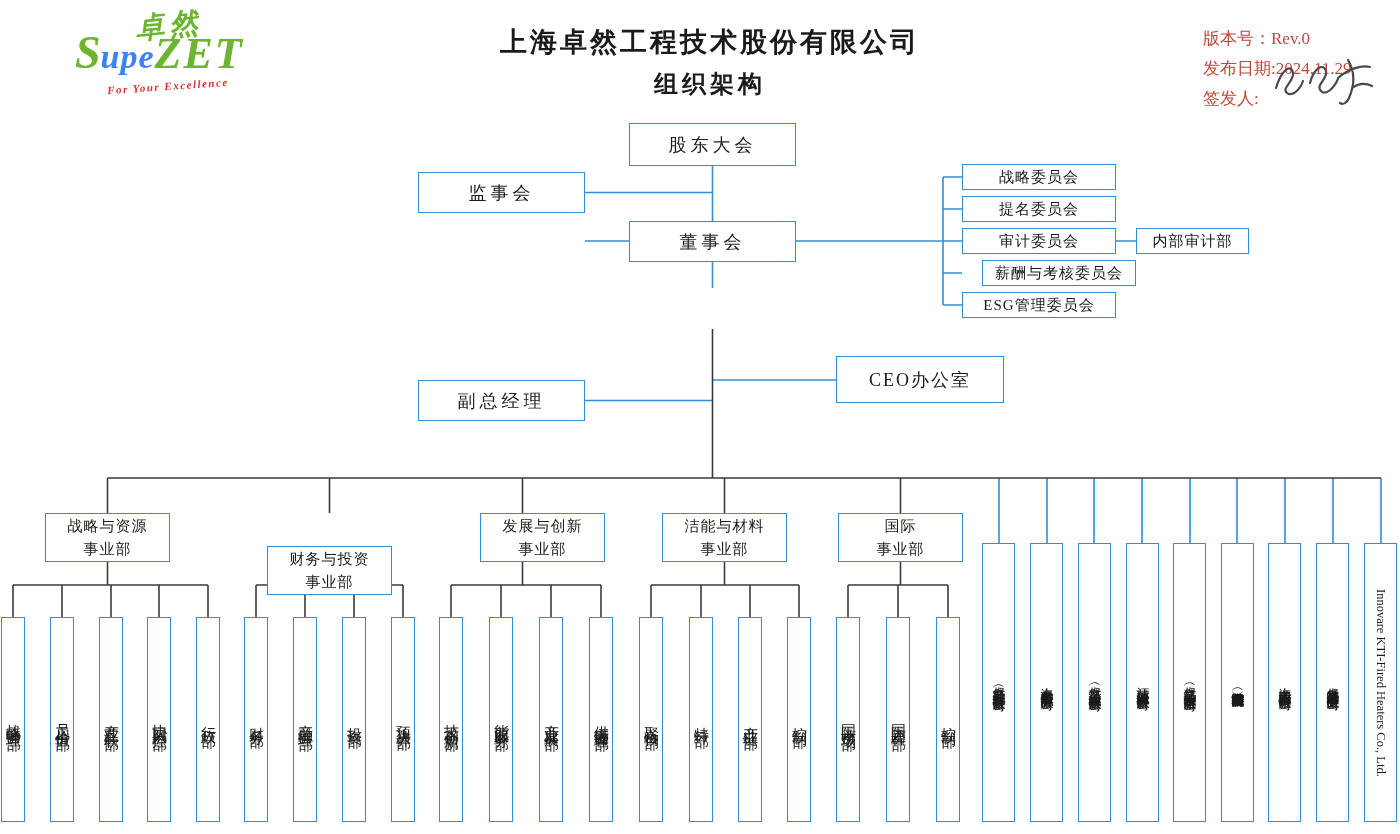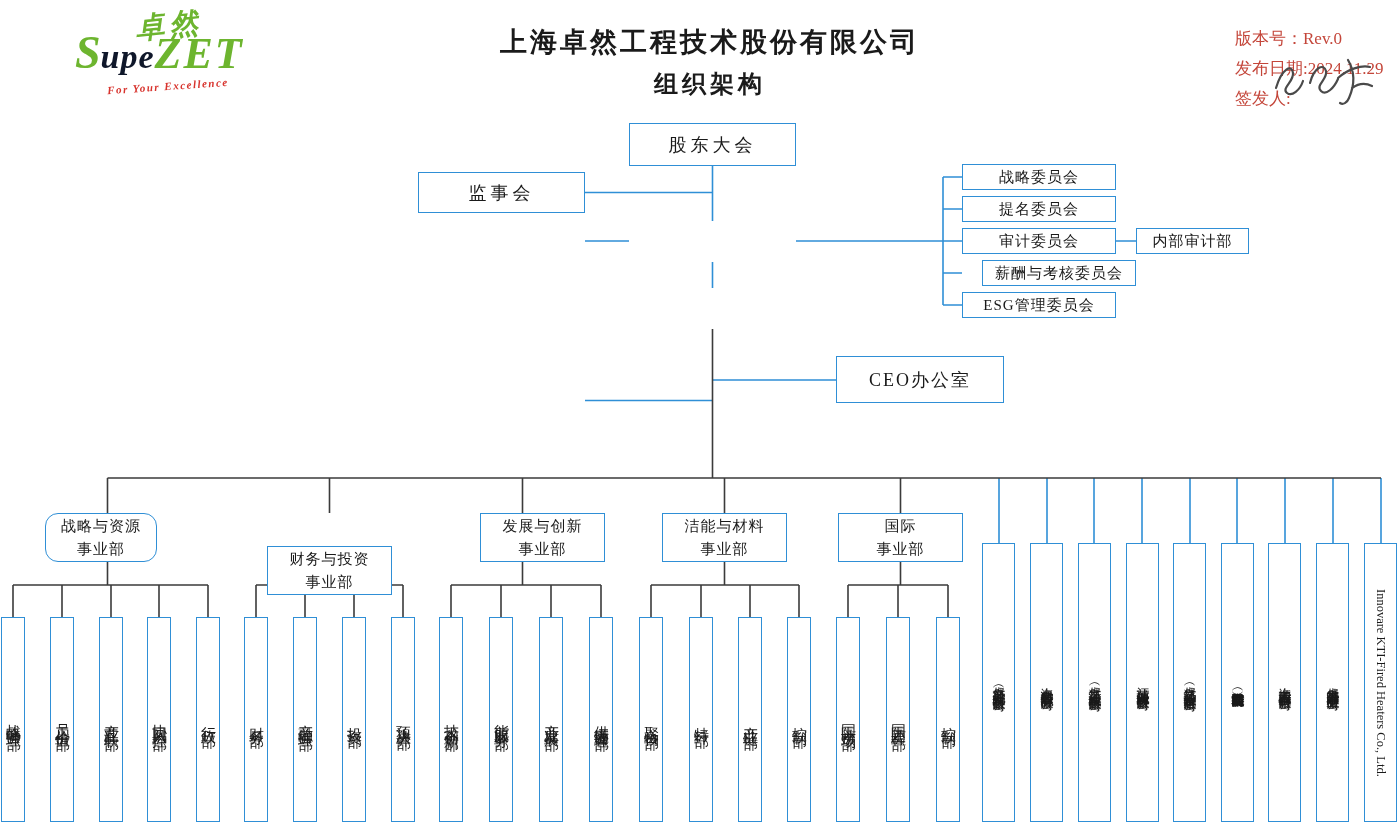--- a/index.html
+++ b/index.html
@@ -12,29 +12,29 @@
   *{margin:0;padding:0;box-sizing:border-box;}
   html,body{background:#ffffff;}
   body{font-family:"Liberation Serif","DejaVu Serif",serif;color:var(--ink);}
   .canvas{position:relative;width:1400px;height:834px;background:#ffffff;overflow:hidden;}
 
   
   .logo{position:absolute;left:75px;top:6px;width:210px;height:92px;}
   .logo-cn{position:absolute;left:60px;top:0px;font-size:29px;font-weight:bold;color:var(--green);letter-spacing:5px;transform:rotate(-6deg);font-style:italic;}
   .logo-brand{position:absolute;left:0px;top:24px;line-height:1;white-space:nowrap;font-style:italic;}
   .logo-brand .b-s{font-size:46px;font-weight:bold;color:var(--green);}
-  .logo-brand .b-upe{font-size:34px;font-weight:bold;color:#0f172a;letter-spacing:1px;}
+  .logo-brand .b-upe{font-size:34px;font-weight:bold;color:#3b82f6;letter-spacing:1px;}
   .logo-brand .b-zet{font-size:44px;font-weight:800;color:var(--green);letter-spacing:2px;}
   .logo-tag{position:absolute;left:32px;top:74px;font-size:11px;font-style:italic;font-weight:bold;color:#d8342e;letter-spacing:1.5px;transform:rotate(-4deg);}
 
   .title{position:absolute;left:320px;top:0;width:780px;text-align:center;}
   .title .t1{margin-top:24px;font-size:27px;font-weight:bold;letter-spacing:3px;}
   .title .t2{margin-top:8px;font-size:24px;font-weight:bold;letter-spacing:4px;text-align:center;}
 
-  .meta{position:absolute;left:1203px;top:24px;font-size:17px;color:var(--red);line-height:30px;white-space:nowrap;margin-left:32px;}
+  .meta{position:absolute;left:1203px;top:24px;font-size:17px;color:var(--red);line-height:30px;white-space:nowrap;}
   .sig{position:absolute;left:1268px;top:52px;}
 
   
   .box{position:absolute;background:#fff;border:1.5px solid var(--blue);display:flex;align-items:center;justify-content:center;text-align:center;}
   .hbox{font-size:18px;letter-spacing:4px;}
   .committee{font-size:15px;letter-spacing:1px;}
   .division{flex-direction:column;font-size:15px;letter-spacing:1px;line-height:1.5;}
   .vbox{writing-mode:vertical-rl;}
   .dept{font-size:15px;letter-spacing:3px;}
   .sub{font-size:13px;letter-spacing:1px;}
@@ -88,30 +88,32 @@
       M13 585 H208 M256 585 H403 M451 585 H601 M651 585 H799 M848 585 H948
       M13 585 V617 M62 585 V617 M111 585 V617 M159 585 V617 M208 585 V617
       M256 585 V617 M305 585 V617 M354 585 V617 M403 585 V617
       M451 585 V617 M501 585 V617 M551 585 V617 M601 585 V617
       M651 585 V617 M701 585 V617 M750 585 V617 M799 585 V617
       M848 585 V617 M898 585 V617 M948 585 V617"></path>
   </svg>
 
   <div class="box hbox" style="left:629px;top:123px;width:167px;height:43px;">股东大会</div>
   <div class="box hbox" style="left:418px;top:172px;width:167px;height:41px;">监事会</div>
+  <div class="box hbox" style="left:629px;top:221px;width:167px;height:41px;">董事会</div>
   <div class="box hbox" style="left:836px;top:356px;width:168px;height:47px;letter-spacing:2px;">CEO办公室</div>
+  <div class="box hbox" style="left:418px;top:380px;width:167px;height:41px;">副总经理</div>
 
   <div class="box committee" style="left:962px;top:164px;width:154px;height:26px;">战略委员会</div>
   <div class="box committee" style="left:962px;top:196px;width:154px;height:26px;">提名委员会</div>
   <div class="box committee" style="left:962px;top:228px;width:154px;height:26px;">审计委员会</div>
   <div class="box committee" style="left:962px;top:260px;width:154px;height:26px;margin-left:20px;">薪酬与考核委员会</div>
   <div class="box committee" style="left:962px;top:292px;width:154px;height:26px;">ESG管理委员会</div>
   <div class="box committee" style="left:1136px;top:228px;width:113px;height:26px;">内部审计部</div>
 
-  <div class="box division" style="left:45px;top:513px;width:112px;height:49px;border-radius:13px;">
+  <div class="box division" style="left:45px;top:513px;width:125px;height:49px;">
     <div>战略与资源</div>
     <div>事业部</div>
   </div>
   <div class="box division" style="left:267px;top:513px;width:125px;height:49px;margin-top:33px;">
     <div>财务与投资</div>
     <div>事业部</div>
   </div>
   <div class="box division" style="left:480px;top:513px;width:125px;height:49px;">
     <div>发展与创新</div>
     <div>事业部</div>

